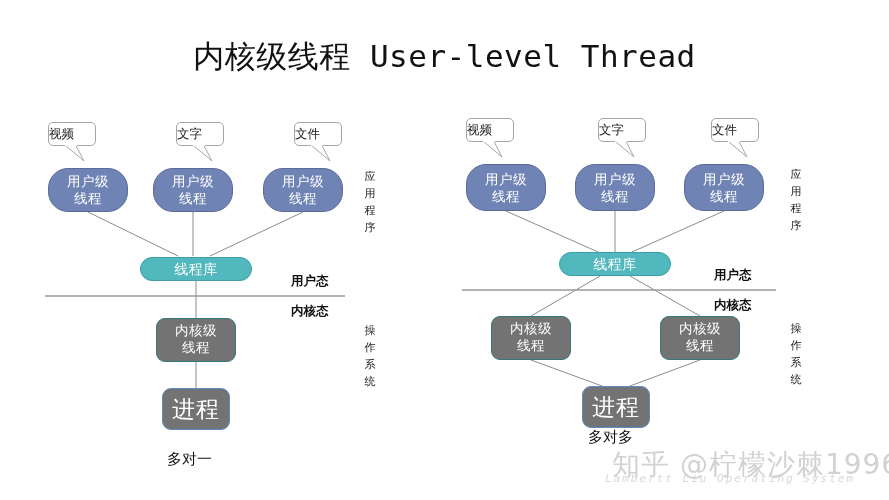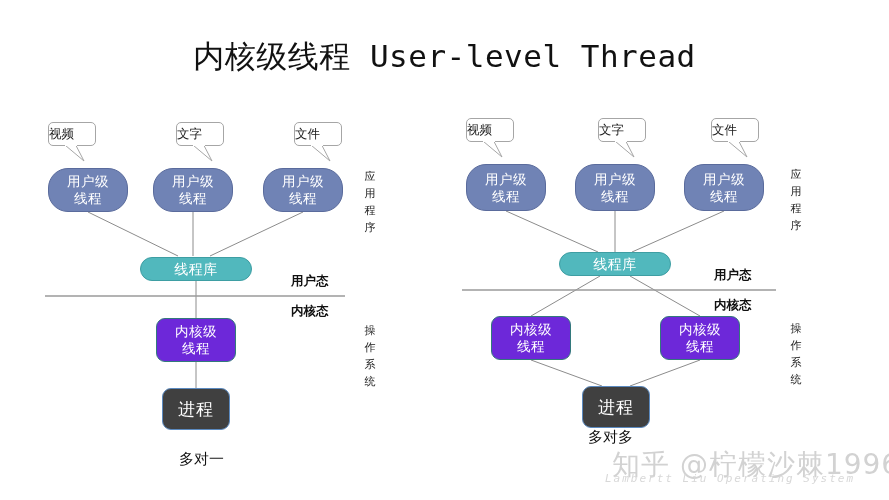--- a/index.html
+++ b/index.html
@@ -80,29 +80,30 @@
     border: 1px solid #5a6b9c;
     border-radius: 20px;
   }
   .node.thread-lib {
     background: #51b8bd;
     border: 1px solid #3e9ea3;
     border-radius: 12px;
     font-size: 14px;
   }
   .node.kernel-thread {
-    background: #6d28d9;
+    background: #737373;
     border: 1px solid #33797c;
     border-radius: 9px;
+    font-family: Liberation Mono, monospace;
   }
   .node.process {
-    background: #404040;
+    background: #737373;
     border: 1px solid #5b8ac0;
     border-radius: 9px;
-    font-size: 17px;
+    font-size: 23px;
     letter-spacing: 1px;
     align-items: center;
   }
 
   
   .mode-label {
     position: absolute;
     font-size: 12.5px;
     font-weight: bold;
     color: #111111;
@@ -253,21 +254,21 @@
   <div class="mode-label" style="left:291px; top:273px;">用户态</div>
   <div class="mode-label" style="left:291px; top:303px;">内核态</div>
 
   <div class="side-label" style="left:362px; top:168px;">
     <span>应<br>用<br>程<br>序</span>
   </div>
   <div class="side-label" style="left:362px; top:322px;">
     <span>操<br>作<br>系<br>统</span>
   </div>
 
-  <div class="caption" style="left:167px; top:450px;margin-left:12px;">多对一</div>
+  <div class="caption" style="left:167px; top:450px;">多对一</div>
 </div>
 
 <div>
 
   <div class="callout" style="left:466px; top:118px; width:48px;">
     <span>视频</span>
     <svg class="tail" viewBox="0 0 20 17">
       <path d="M0.5,0.5 L19,16 L11,0.5" fill="#ffffff" stroke="#a6a6a6" stroke-width="1"></path>
       <line x1="0" y1="0" x2="12" y2="0" stroke="#ffffff" stroke-width="2"></line>
     </svg>

